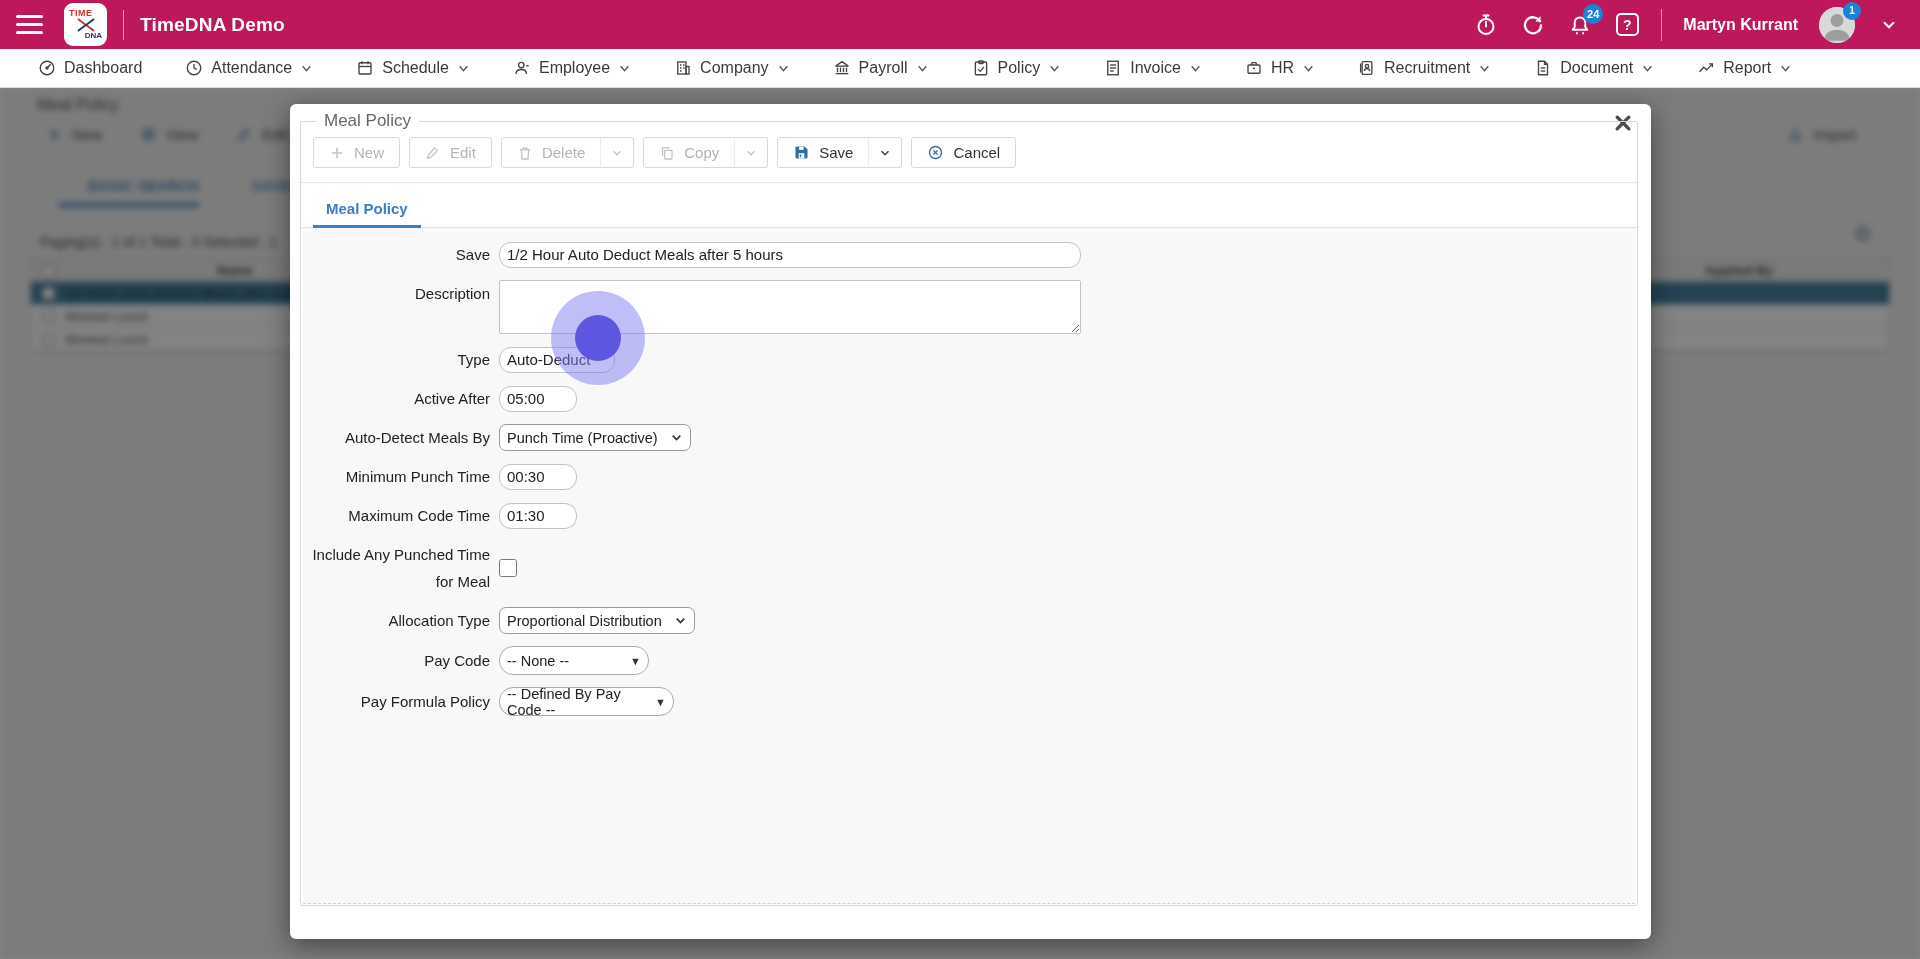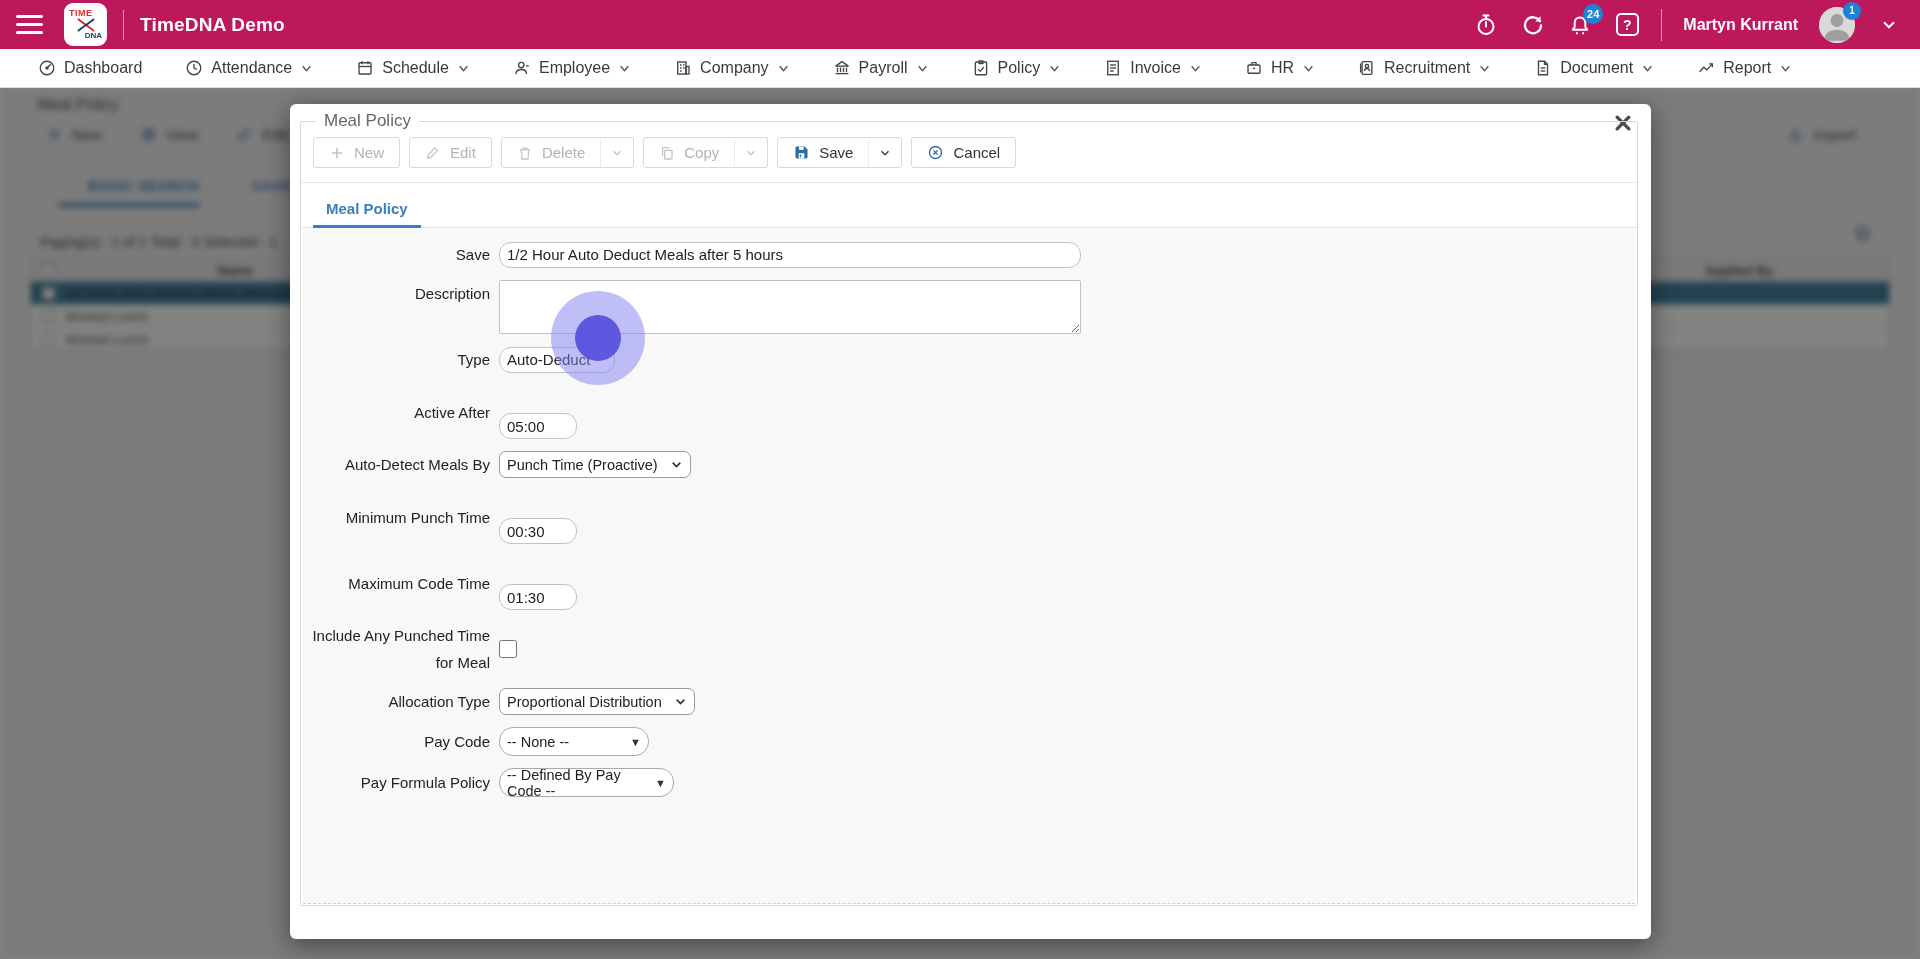--- a/index.html
+++ b/index.html
@@ -108,21 +108,21 @@
   }
   .panel { margin:0 2px; height:676px; background:#f8f8f8; border-bottom:1px dashed #d0d0d0; padding-top:13px; }
   .frow { display:flex; align-items:center; margin-bottom:12px; }
   .frow.top { align-items:flex-start; }
   .flabel { flex:none; width:196px; text-align:right; padding-right:9px; color:#222; font-size:15px; line-height:27px; }
   .tinput {
     height:26px; border:1px solid #c2c2c2; border-radius:12px; background:#fff; padding:0 7px;
     font-size:15px; color:#222; font-family:inherit;
   }
   .w-big { width:582px; }
-  .w-sm { width:78px;margin-top:28px; }
+  .w-sm { width:78px; }
   .w-type { width:116px; }
   .tarea { width:582px; height:54px; border:1px solid #c2c2c2; border-radius:2px; background:#fff; padding:4px 7px; font-size:15px; font-family:inherit; resize:both; }
   .sel {
     display:inline-flex; align-items:center; justify-content:space-between; gap:12px;
     height:27px; border:1px solid #9a9a9a; border-radius:7px; background:#fff; padding:0 7px;
     font-size:14.5px; color:#222; cursor:pointer;
   }
   .sel-classic { border-color:#ababab; height:29px; border-radius:14px; }
   .sel .tri { font-size:11px; color:#333; }
   .cbox { width:18px; height:18px; accent-color:#3b7dc4; }

